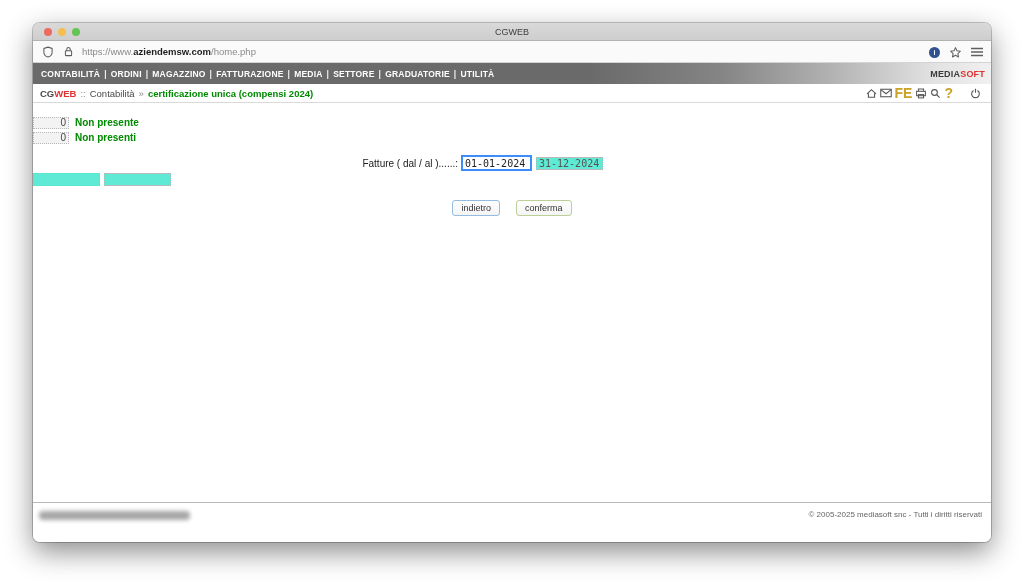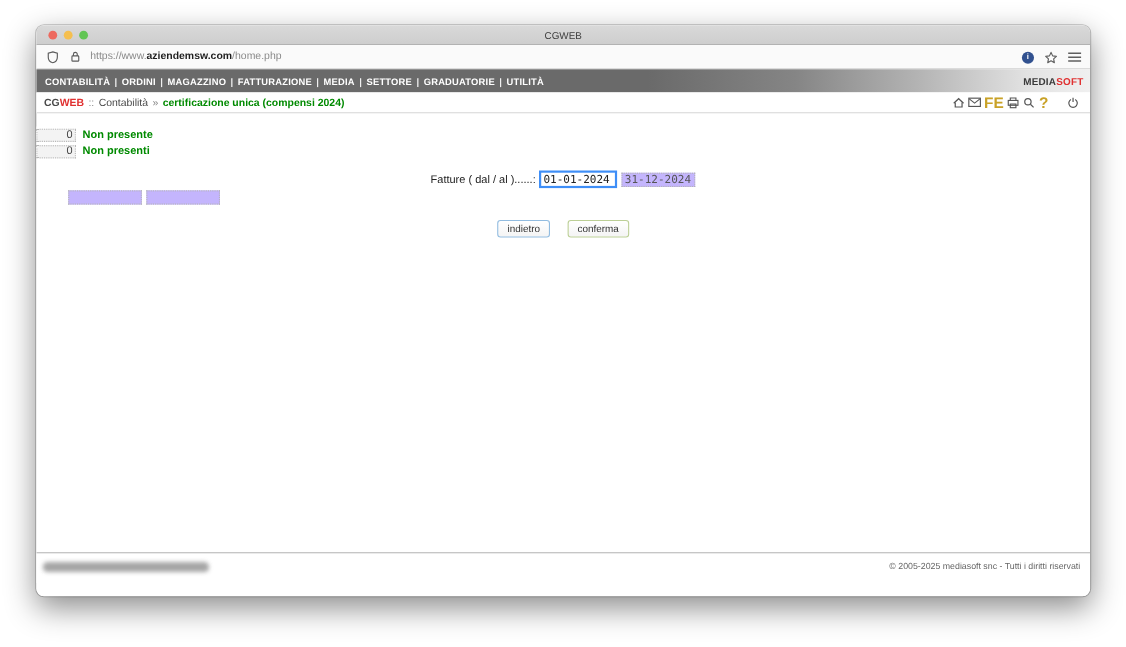--- a/index.html
+++ b/index.html
@@ -65,22 +65,22 @@
                 color:#111; }
   .form { margin-top:12px; }
   .form-row { display:flex; align-items:center; height:15px; }
   .form-label { width:428px; text-align:right; font-size:10px; color:#222;
                 padding-right:3px; white-space:pre; }
   .num-box { width:36px; height:12px; background:#f3f3f3; border:1px dotted #b8b8b8;
              font-size:10px; color:#444; text-align:right; padding-right:2px;
              font-family:"Liberation Sans", sans-serif; }
   .status-green { margin-left:6px; font-size:10px; font-weight:bold; color:#008a00; }
   .gap-sm { height:10px; }
-  .date-row { height:16px;padding-left:29px; }
-  .date-box { width:67px; height:13px; background:#c4b5fd; border:1px dotted #b5b5b5;
+  .date-row { height:16px; }
+  .date-box { width:67px; height:13px; background:#5eead4; border:1px dotted #b5b5b5;
               font-family:"DejaVu Sans Mono","Liberation Mono",monospace;
               font-size:10px; color:#555; padding:0 2px; margin-right:4px; }
   .date-box.focused { border:2px solid #3e8ef7; height:16px; width:71px; color:#222;
                       background:#ffffff; }
   .btn-row { margin-top:13px; display:flex; justify-content:center; gap:16px; }
   .btn { font-size:9px; color:#333; background:linear-gradient(#ffffff,#f4f4f4);
          border-radius:3px; padding:2px 8px; cursor:pointer;
          font-family:"Liberation Sans", sans-serif; }
   .btn-indietro { border:1px solid #92bce0; }
   .btn-conferma { border:1px solid #bccf96; }

